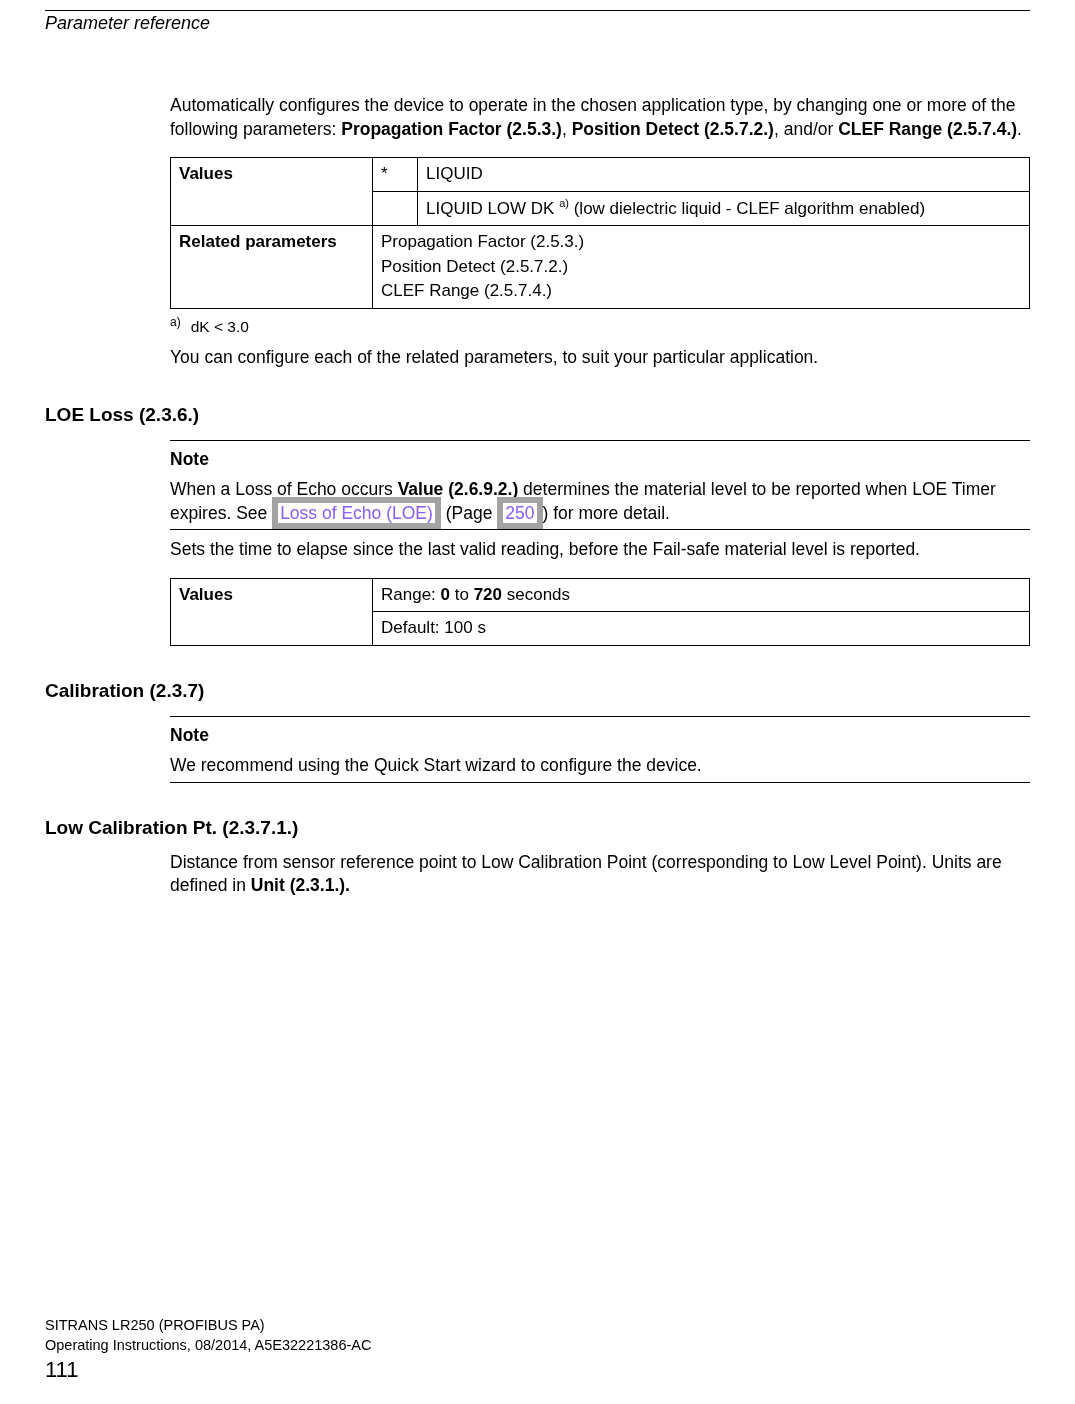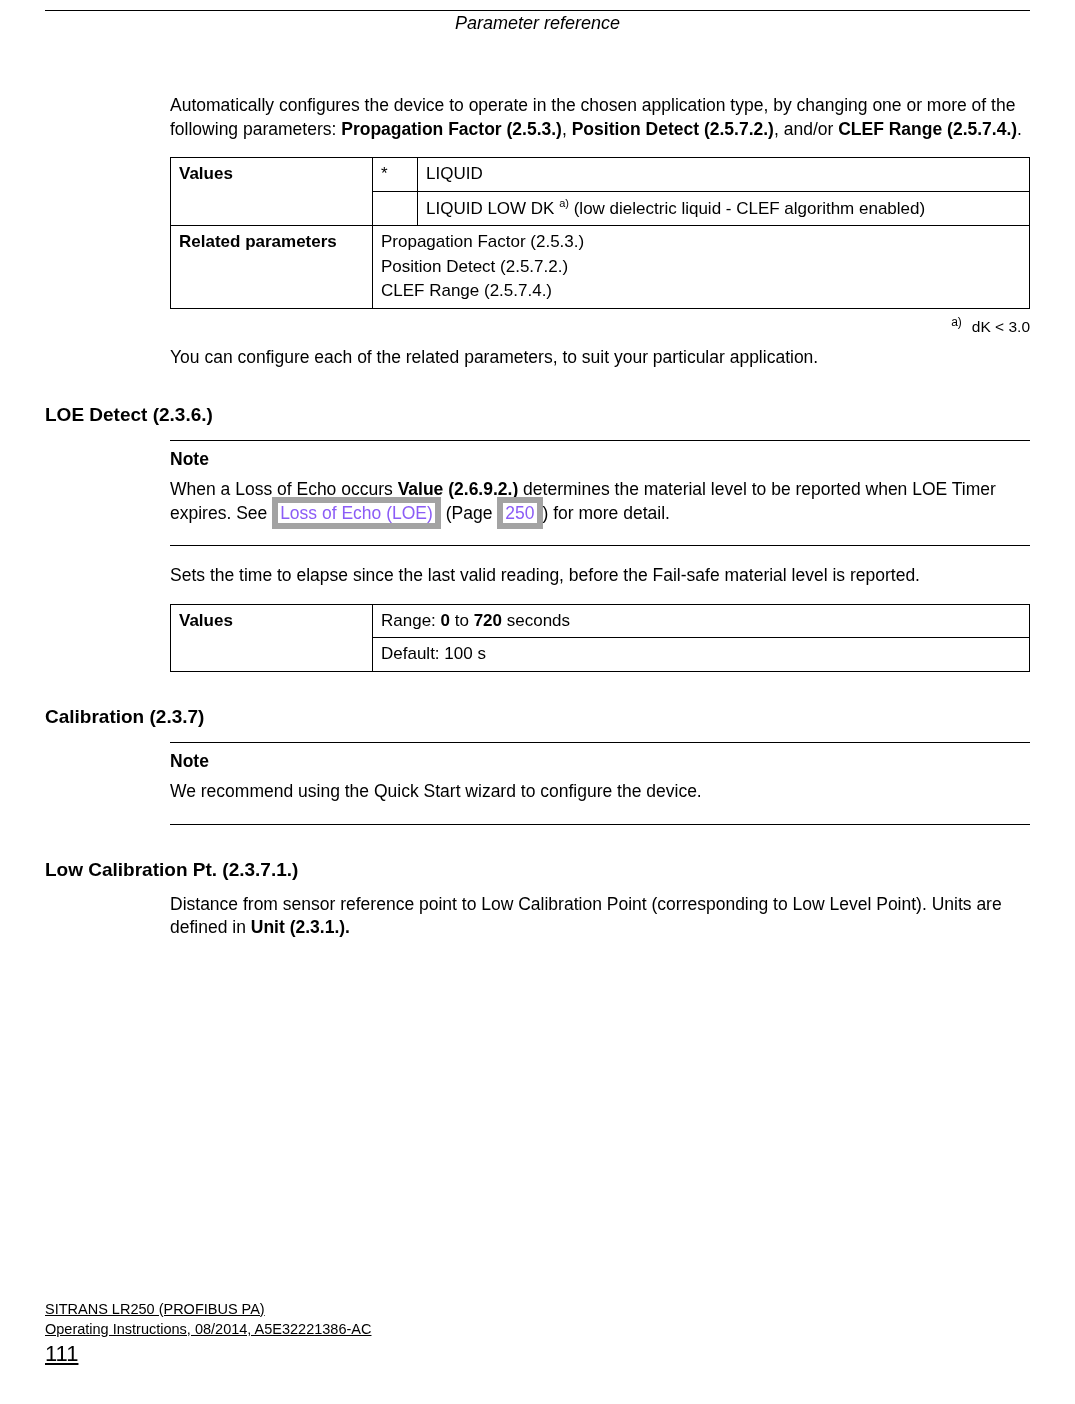--- a/index.html
+++ b/index.html
@@ -20,21 +20,21 @@
     box-sizing: border-box;
     height: 100%;
     position: relative;
   }
   .top-rule {
     border-top: 1.5px solid #000;
     margin: 10px 0 2px 0;
   }
   .running-header {
     font-style: italic;
-    text-align: center;
+    text-align: left;
     font-size: 18px;
     margin-bottom: 60px;
   }
   .h1 {
     font-family: Arial, Helvetica, sans-serif;
     font-weight: bold;
     font-size: 19px;
     margin: 0 0 12px 0;
   }
   .body-block {
@@ -55,51 +55,49 @@
     border: 1px solid #000;
     padding: 4px 8px;
     vertical-align: top;
     line-height: 1.45;
   }
   table.param .hdr-cell { font-weight: bold; width: 185px; }
   table.param .star-cell { width: 28px; text-align: left; }
   .footnote {
     font-size: 15.5px;
     margin: 4px 0 10px 0;
-    text-align: right;
   }
   .footnote .sup { font-size: 12px; vertical-align: super; margin-right: 10px;}
   .note-block {
     border-top: 1.5px solid #000;
     border-bottom: 1.5px solid #000;
-    margin: 14px 0 18px 0;
-    padding: 8px 0 20px 0;
+    margin: 14px 0 8px 0;
+    padding: 8px 0 4px 0;
   }
   .note-block.thin {
     border-top: 1px solid #000;
     border-bottom: 1px solid #000;
   }
   .note-title { font-weight: bold; margin-bottom: 8px; }
   .note-body { line-height: 1.35; }
   .link-box {
     border: 6px solid #a3a3a3;
     padding: 0 2px;
     color: #8b5cf6;
     text-decoration: none;
     display: inline;
   }
   .section { margin-bottom: 34px; }
   .footer {
     position: absolute;
-    bottom: 44px;
+    bottom: 28px;
     left: 45px;
     right: 45px;
     font-size: 14.5px;
     line-height: 1.4;
-    text-decoration: underline;
   }
   .footer-row2 {
     display: flex;
     justify-content: space-between;
     align-items: baseline;
     flex-direction: column;
   }
   .page-num { font-size: 22px; }
   .supfn { font-size: 11px; vertical-align: super; }
 </style>
@@ -142,21 +140,21 @@
 
       <div class="footnote">
         <span class="sup">a)</span><span>dK &lt; 3.0</span>
       </div>
 
       <p class="para"> You can configure each of the related parameters, to suit your particular application.</p>
     </div>
   </div>
 
   <div class="section">
-    <div class="h1">LOE Detect (2.3.6.)</div>
+    <div class="h1">LOE Loss (2.3.6.)</div>
     <div class="body-block">
       <div class="note-block">
         <div class="note-title">Note</div>
         <div class="note-body">
           <span>When a Loss of Echo occurs </span><span class="bold">Value (2.6.9.2.)</span><span> determines the material level to be reported when LOE Timer expires. See </span><a href="#" class="link-box">Loss of Echo (LOE)</a><span> (Page </span><a href="#" class="link-box">250</a><span>) for more detail.</span>
         </div>
       </div>
 
       <p class="para">Sets the time to elapse since the last valid reading, before the Fail-safe material level is reported.</p>
 

